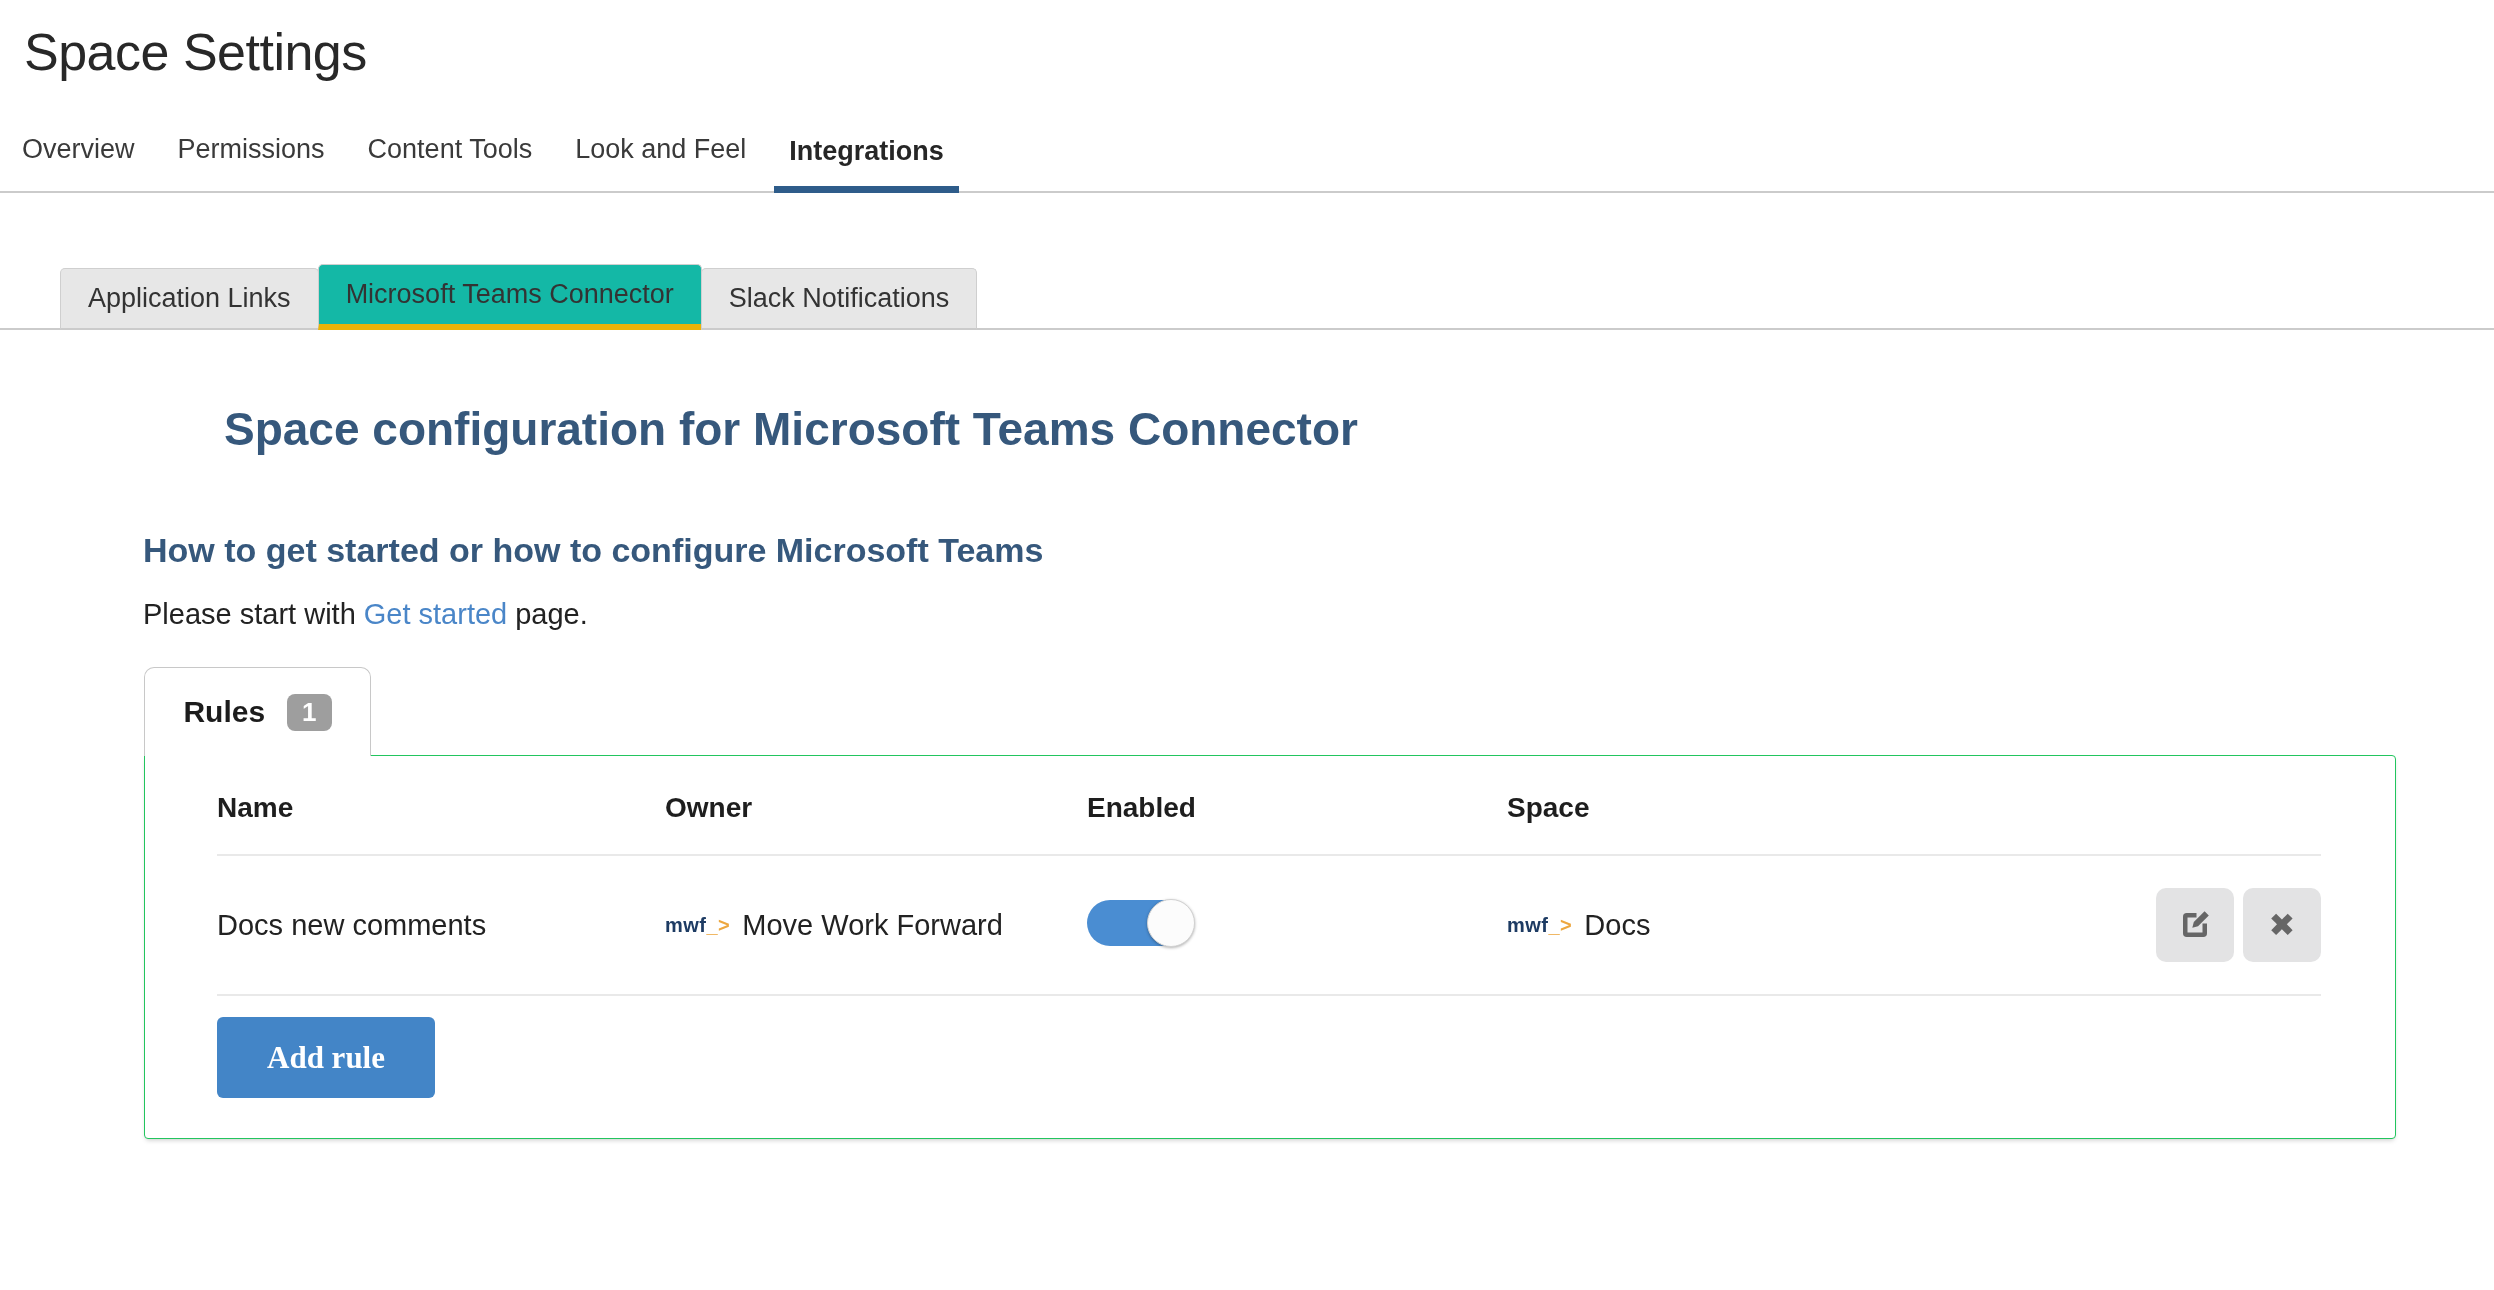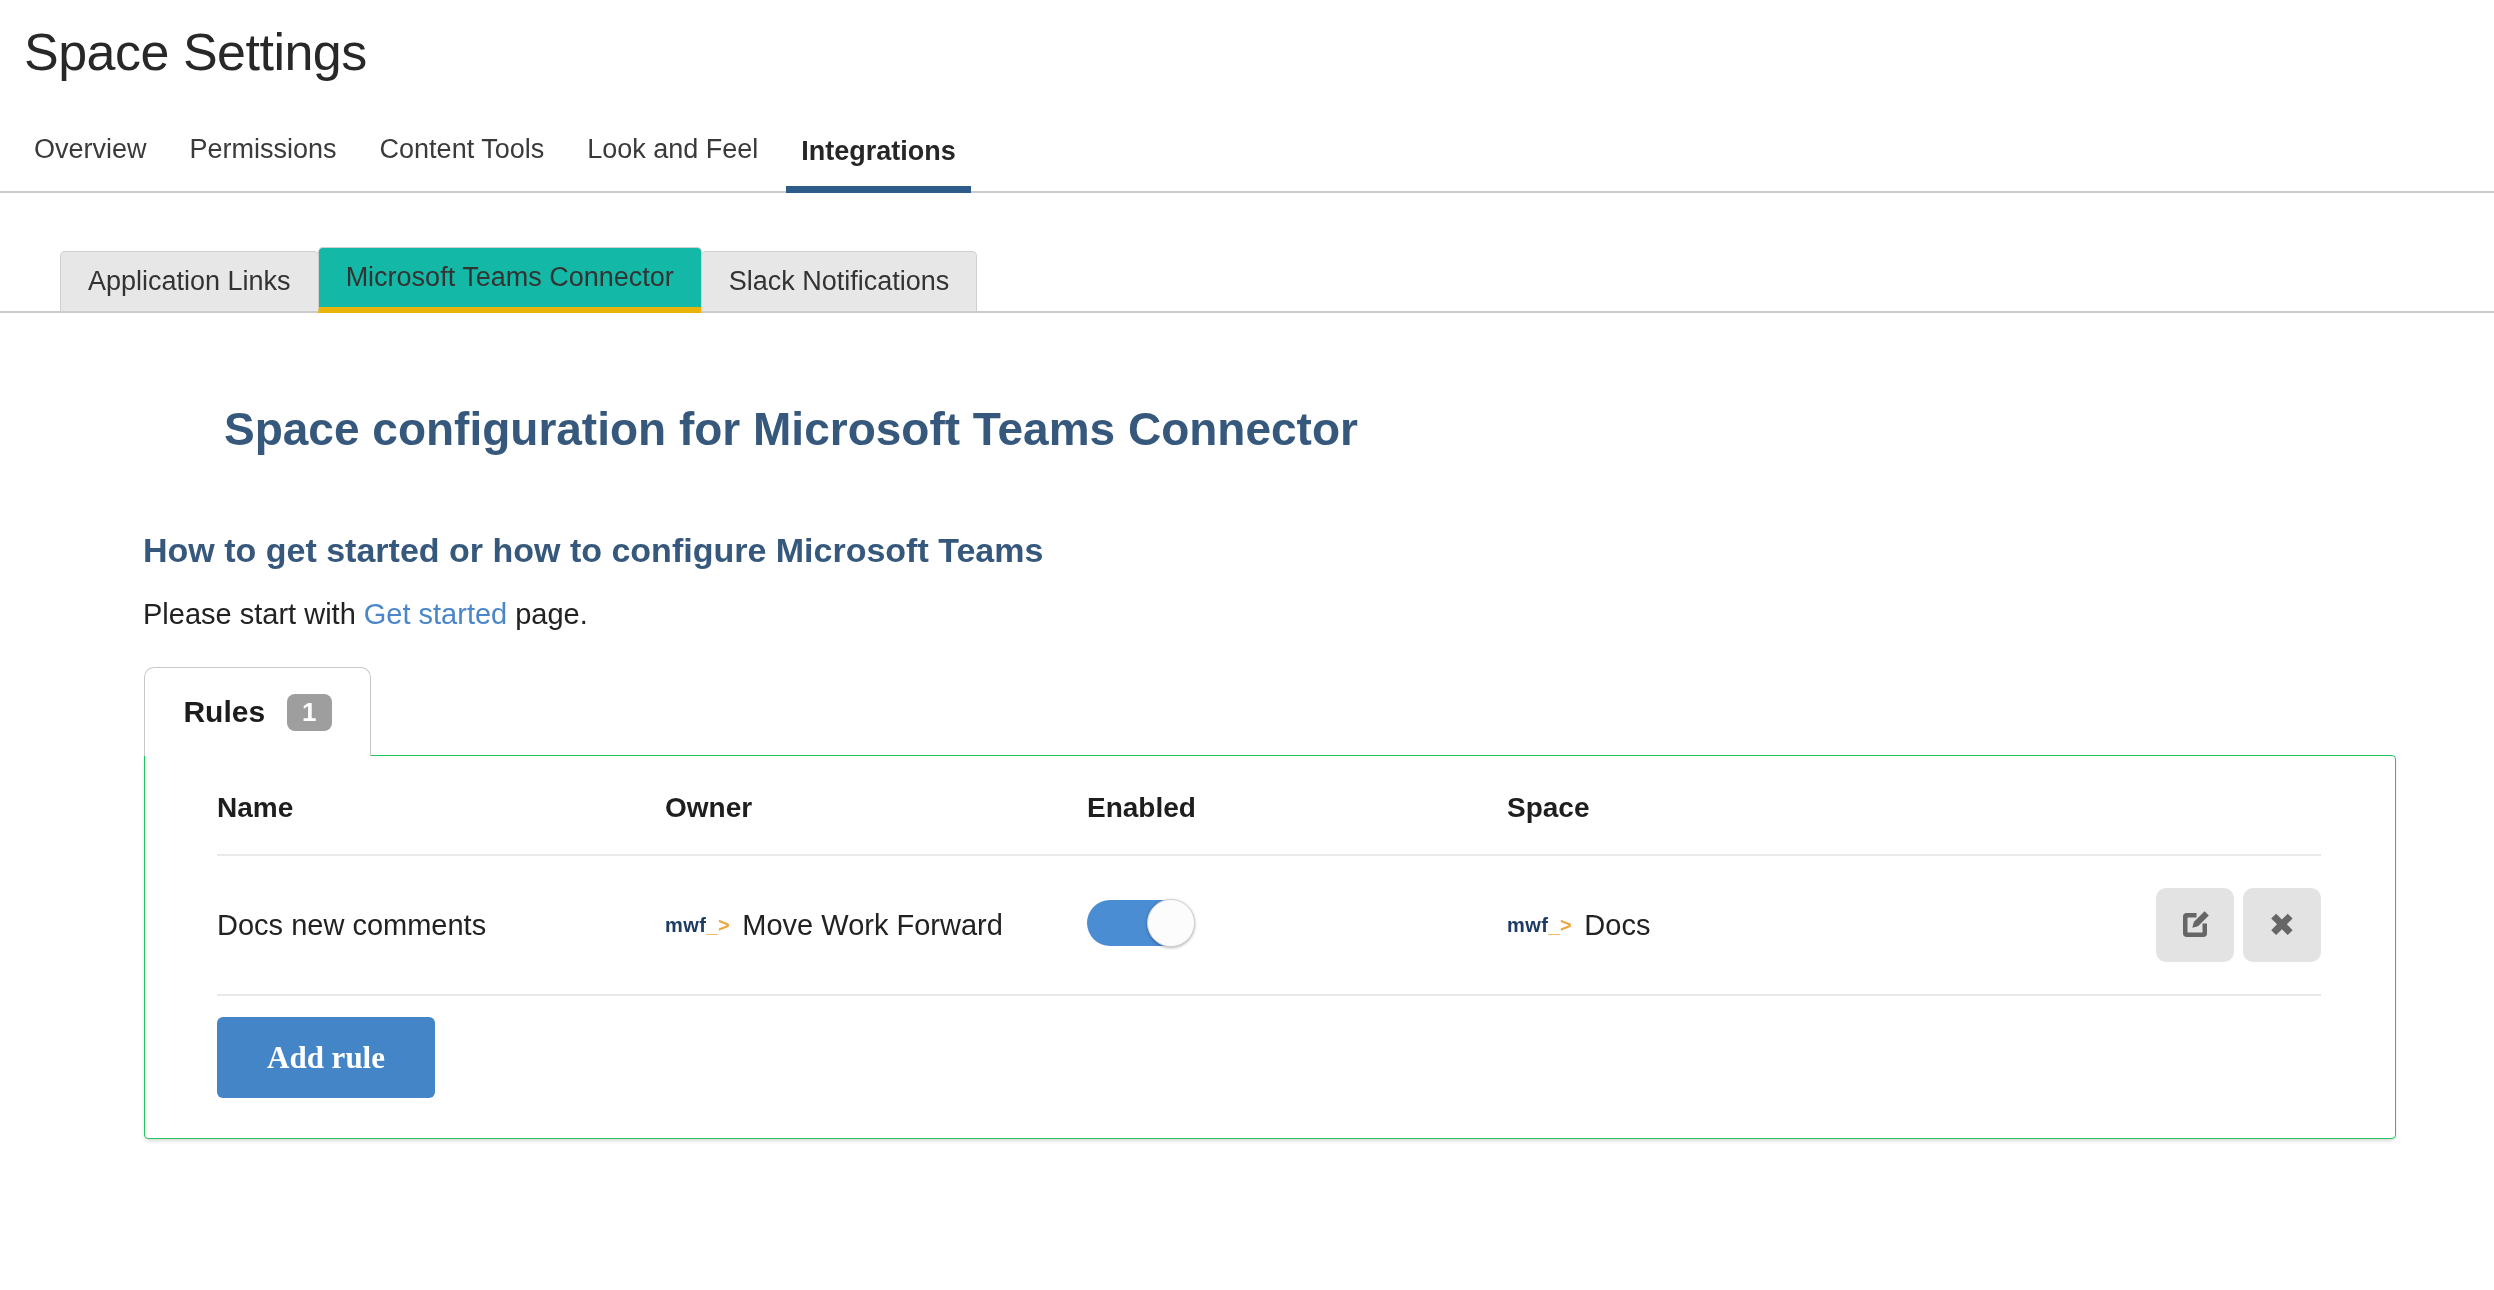--- a/index.html
+++ b/index.html
@@ -6,28 +6,28 @@
   html,body { width:2494px; height:1290px; background:#fff; overflow:hidden;
     font-family:"Liberation Sans","DejaVu Sans",sans-serif; }
 
   
   .page-title { position:absolute; left:24px; top:22px; font-size:52px;
     font-weight:500; color:#282828; letter-spacing:-0.5px; }
 
   
   .main-tabs-bar { position:absolute; left:0; right:0; top:134px;
     border-bottom:2px solid #cbcbcb; }
-  .main-tabs { display:flex; align-items:flex-end; gap:13px; padding-left:19px; }
+  .main-tabs { display:flex; align-items:flex-end; gap:13px; padding-left:7px; }
   .main-tab { font-size:27px; color:#3a3a3a; padding:0 15px 26px;
     cursor:pointer; white-space:nowrap; }
   .main-tab.active { font-weight:700; color:#262626; padding-bottom:19px;
     border-bottom:7px solid #2e5c8a; margin-bottom:-2px; }
 
   
-  .sub-tabs-bar { position:absolute; left:0; right:0; top:247px;
+  .sub-tabs-bar { position:absolute; left:0; right:0; top:264px;
     border-bottom:2px solid #cbcbcb; }
   .sub-tabs { display:flex; align-items:flex-end; padding-left:60px; }
   .sub-tab { font-size:27px; color:#333; background:#e7e7e7;
     border:1px solid #cfcfcf; border-bottom:2px solid #cbcbcb;
     border-radius:5px 5px 0 0; padding:14px 27px; margin-bottom:-2px;
     margin-right:-1px; cursor:pointer; white-space:nowrap; }
   .sub-tab.active { background:#14b8a6; border-bottom:6px solid #eab308; }
 
   
   .config-heading { position:absolute; left:224px; top:402px; font-size:46px;

